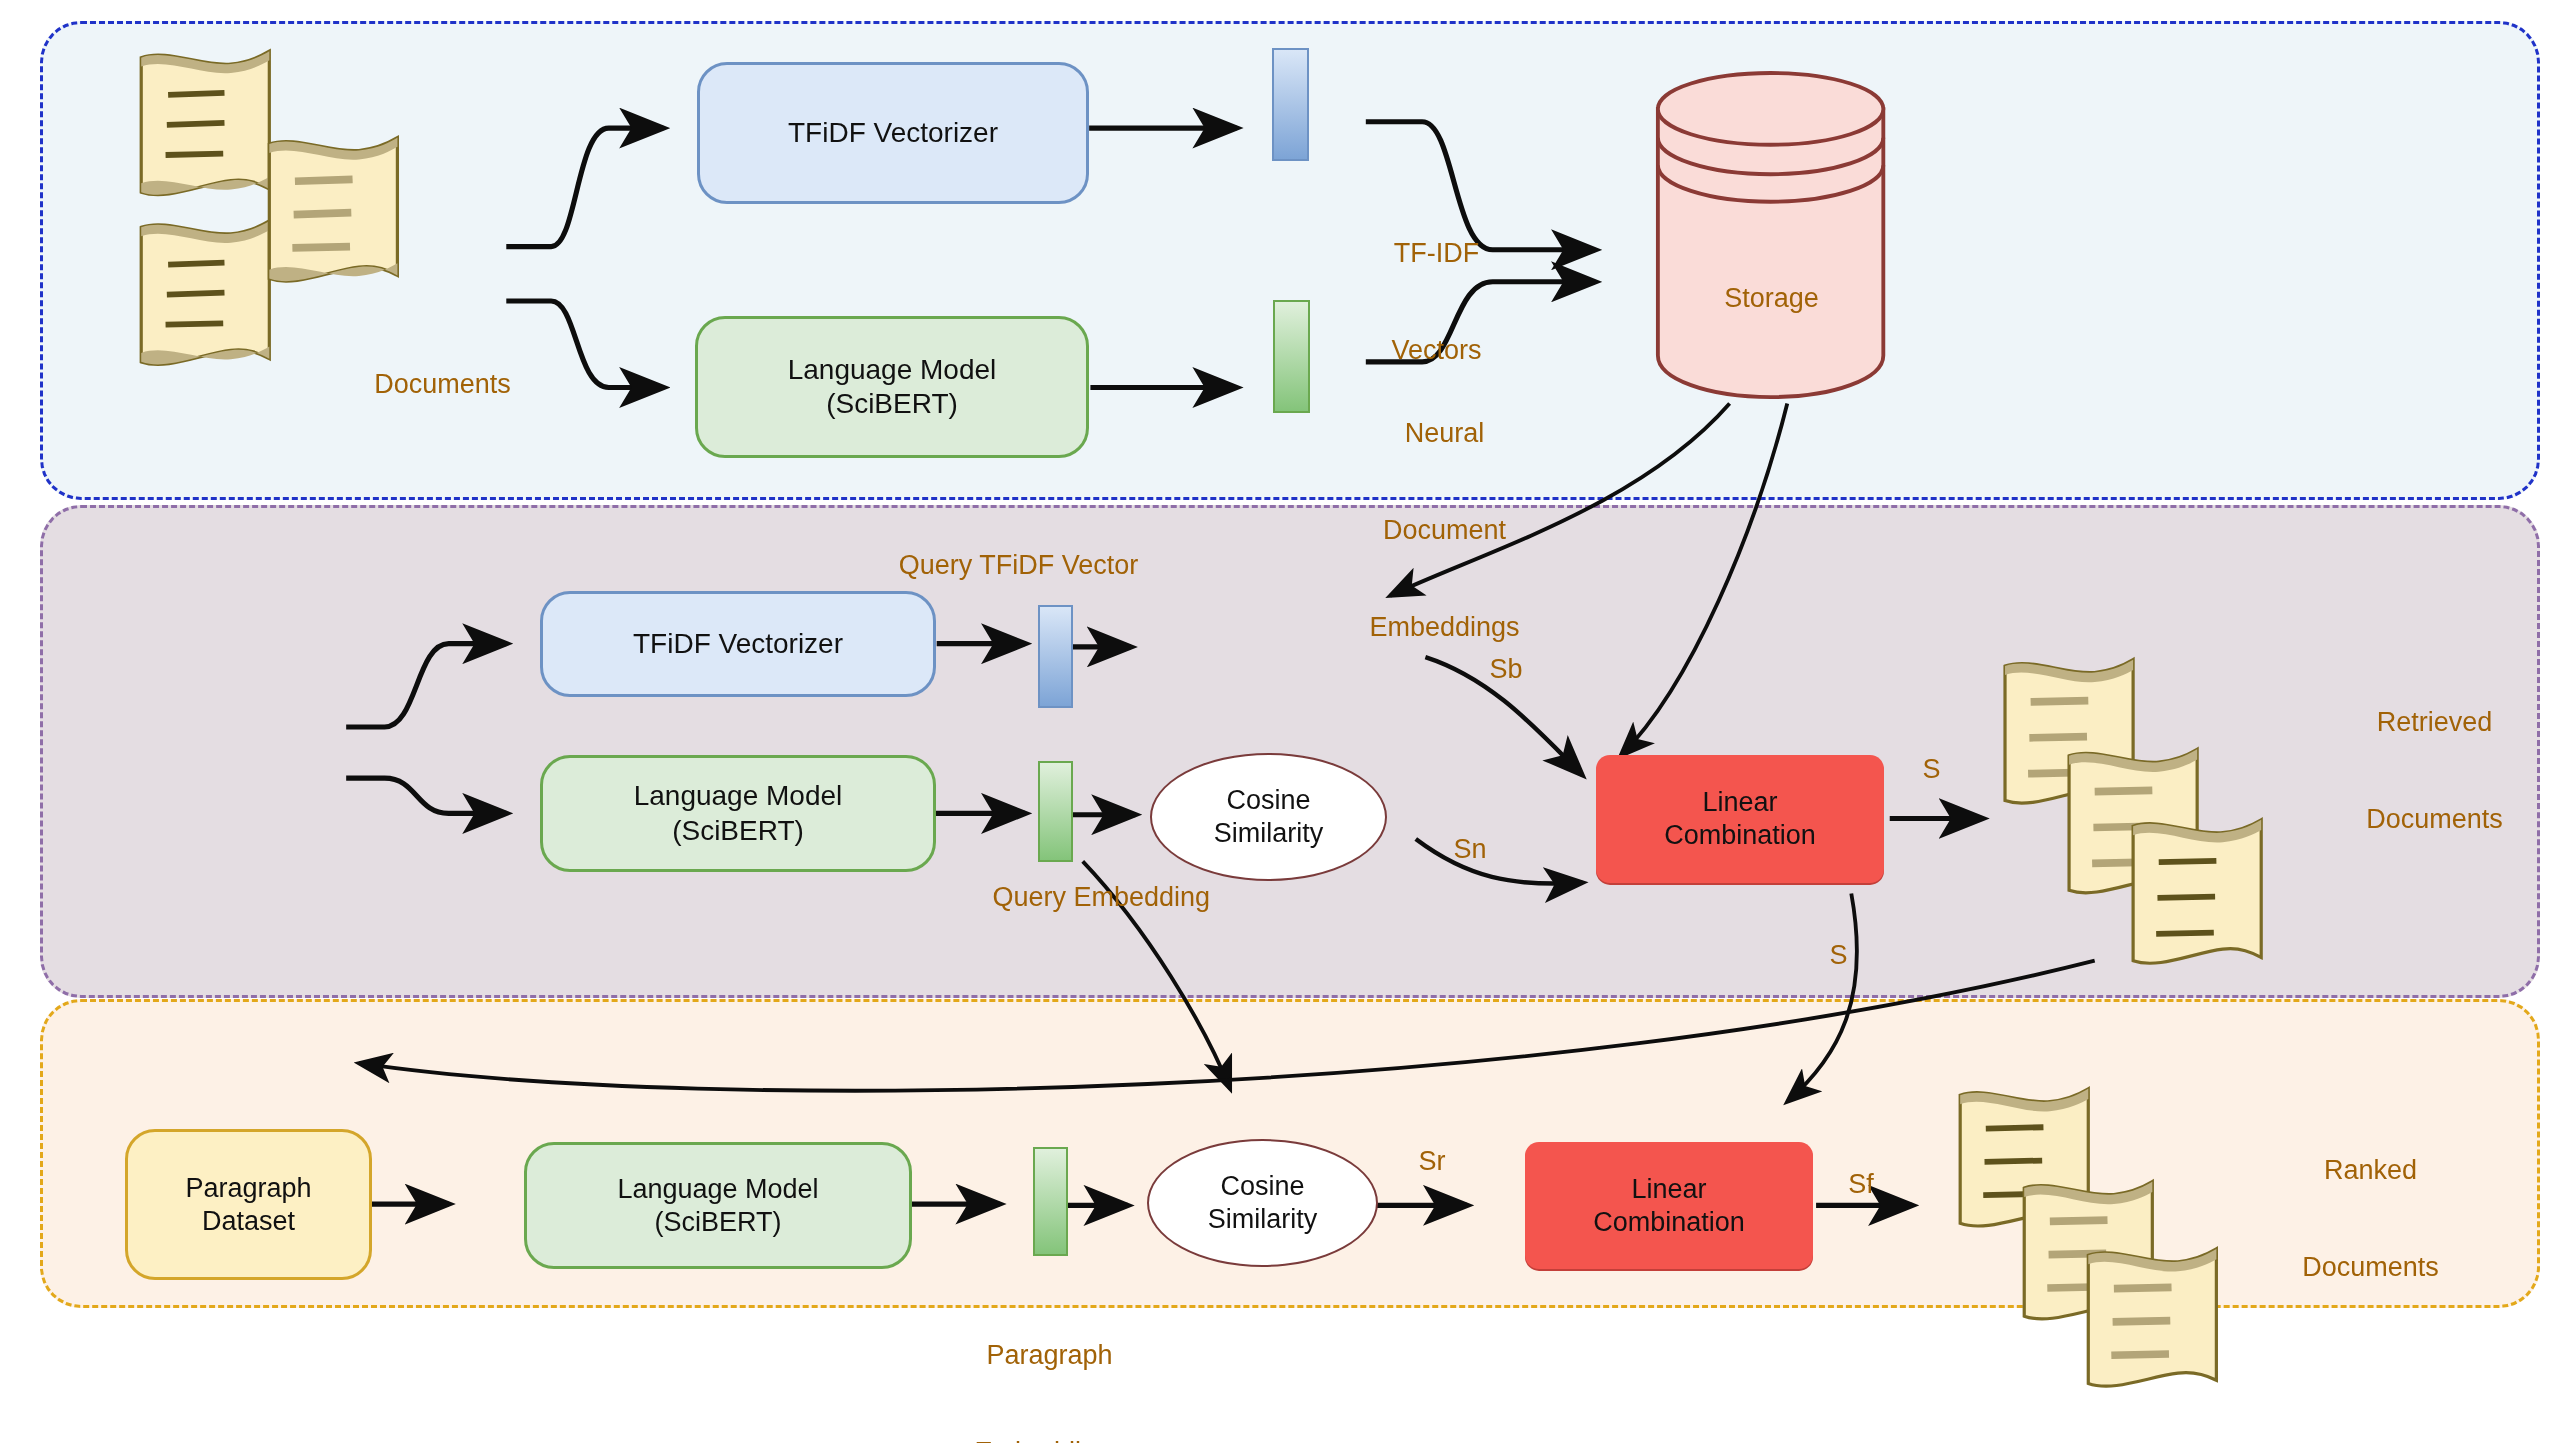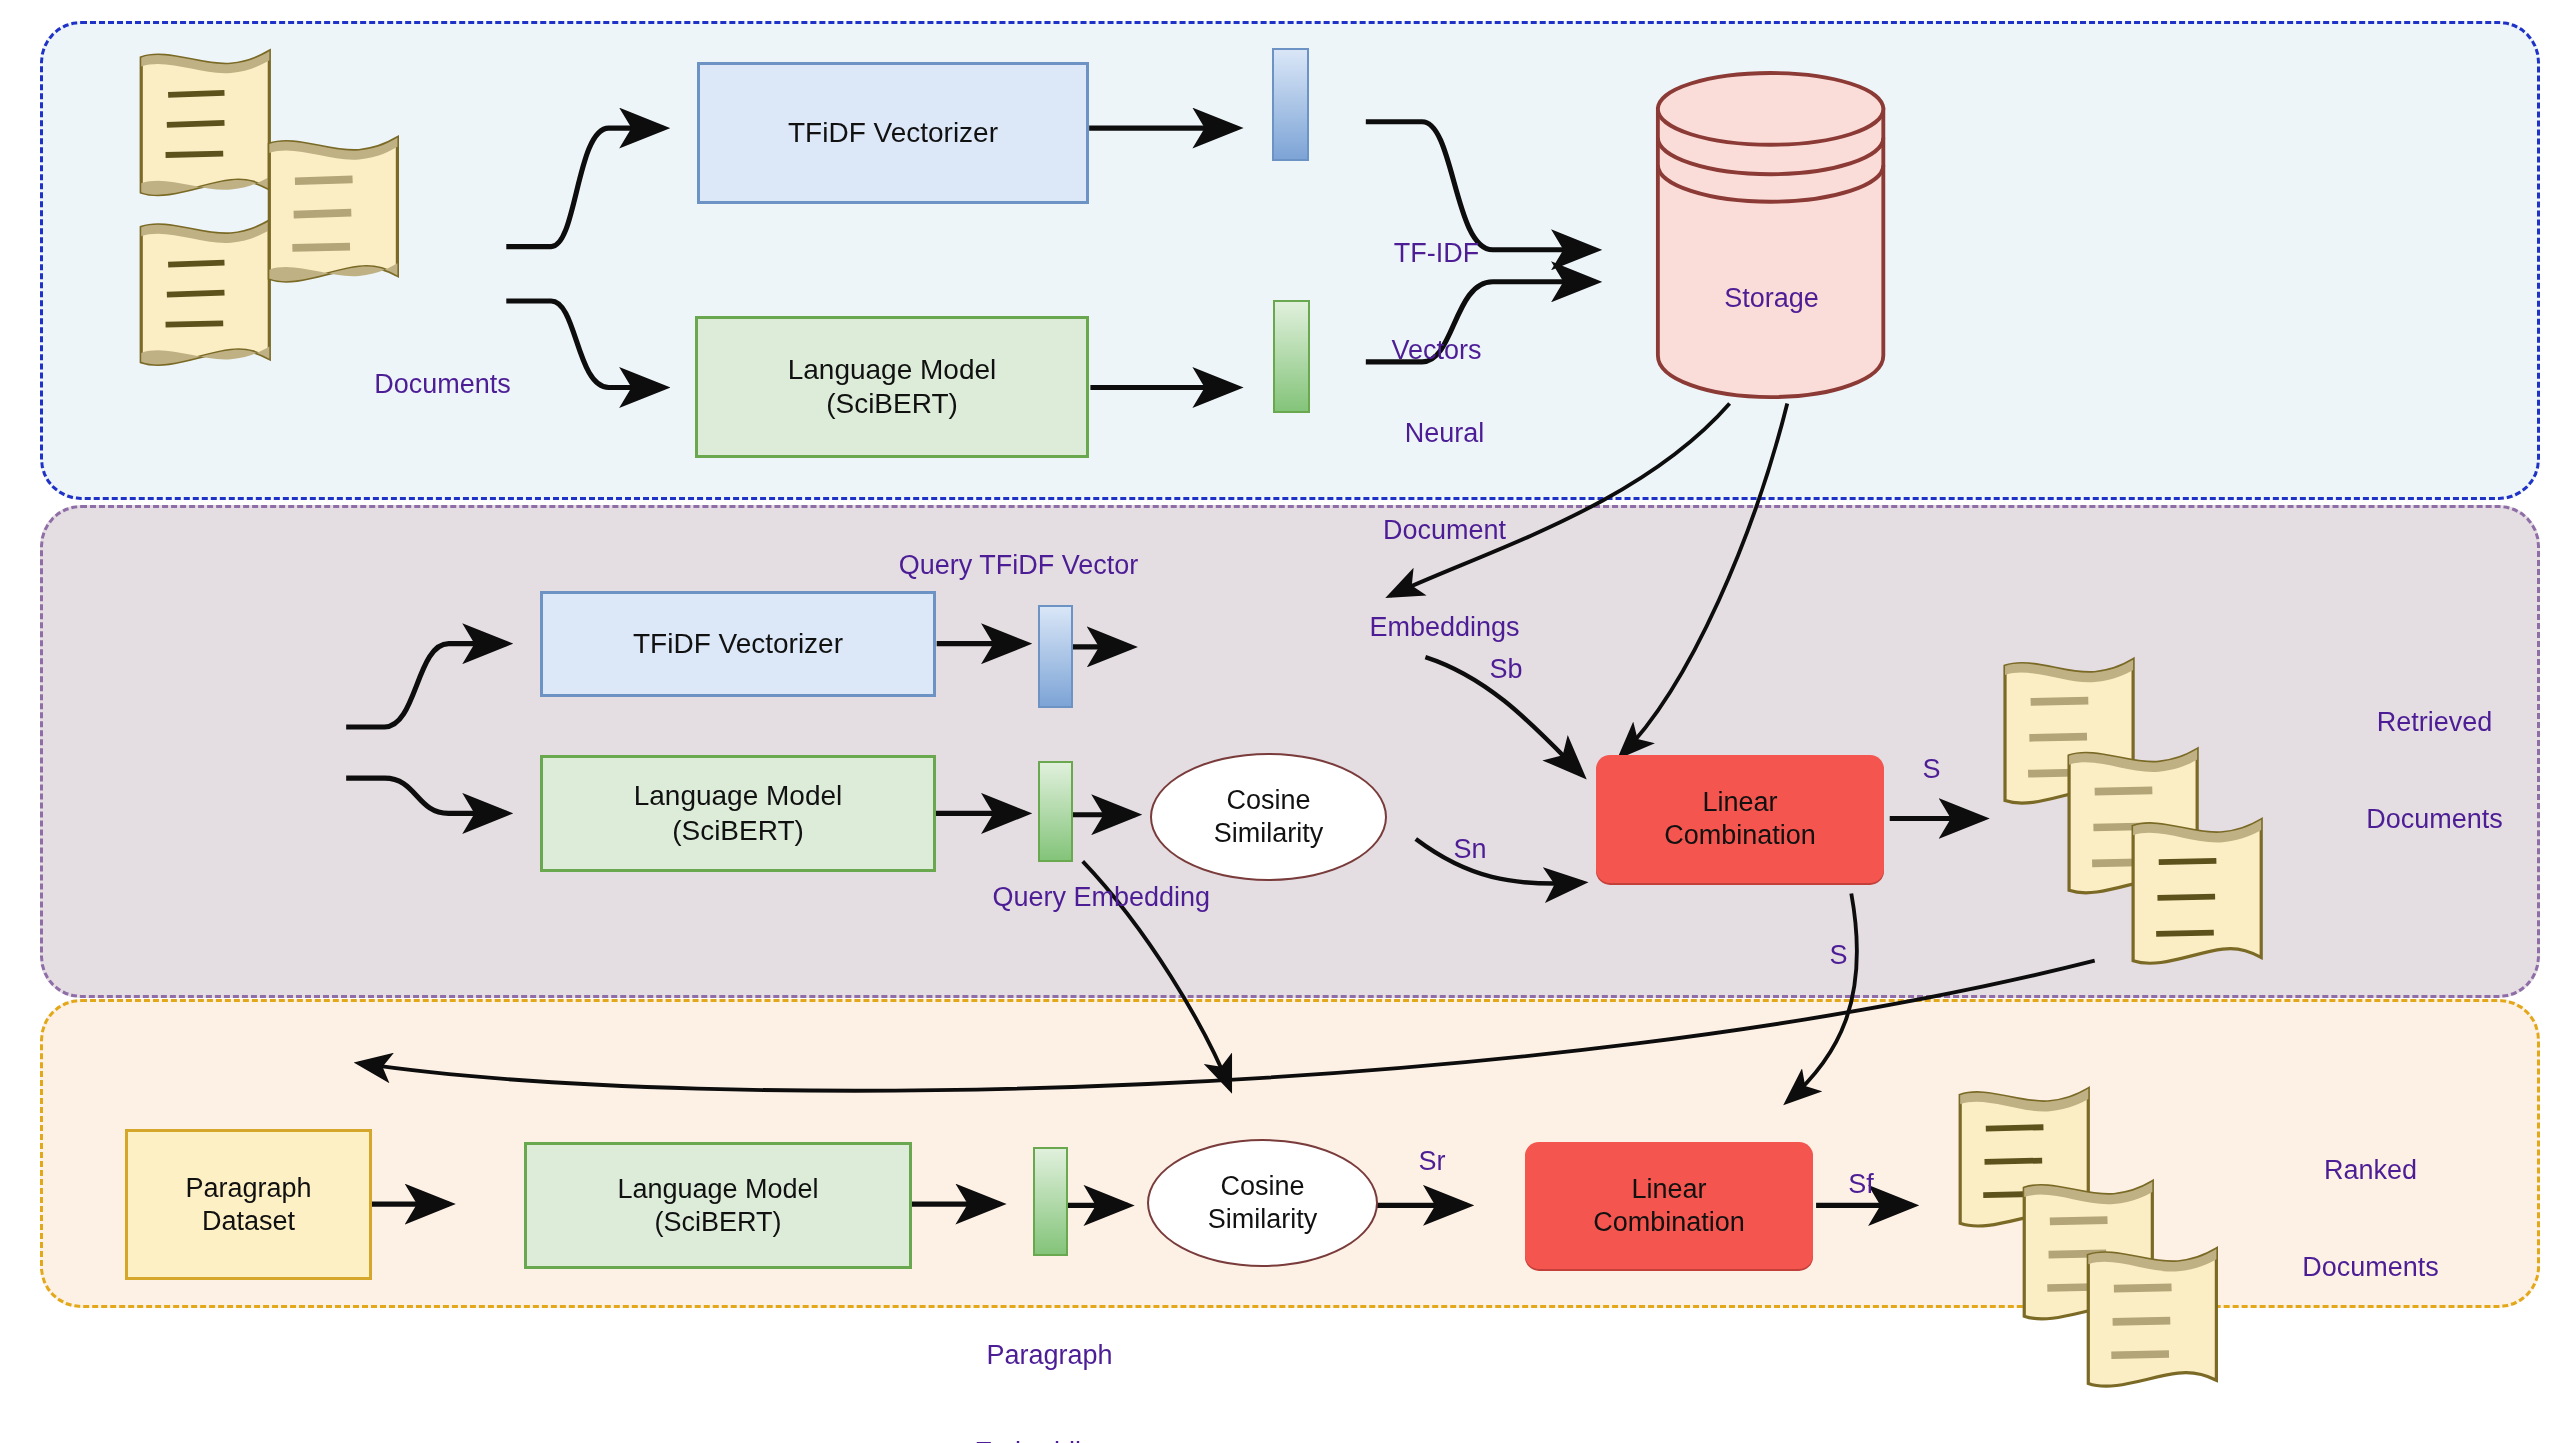--- a/index.html
+++ b/index.html
@@ -8,36 +8,36 @@
     background:#ffffff;
     font-family:"Liberation Sans", sans-serif;
     overflow:hidden;
   }
   .panel{position:absolute;border-radius:41px;box-sizing:border-box;}
   #panel-index{left:40px;top:21px;width:2500px;height:479px;background:#eef5f9;border:3.8px dashed #1f32c8;}
   #panel-query{left:40px;top:505px;width:2500px;height:493px;background:#e4dde2;border:3.8px dashed #8f6ea8;}
   #panel-rank{left:40px;top:999px;width:2500px;height:309px;background:#fdf1e6;border:3.8px dashed #e3a81a;}
 
   .node{position:absolute;box-sizing:border-box;display:flex;align-items:center;justify-content:center;
-        text-align:center;line-height:1.22;color:#111;}
+        text-align:center;line-height:1.22;color:#111;border-radius:30px;}
   .rect{border-width:3.2px;border-style:solid;}
   .blue-box{background:#dce8f8;border-color:#6d92c4;}
   .green-box{background:#dcecd9;border-color:#6aa84f;}
   .yellow-box{background:#fdf0c4;border-color:#d4a62a;}
   .red-box{background:#f4554e;border:none;border-radius:14px;box-shadow:0 1.9px 0 #c33f39;}
   .ellipse{border-radius:50%;border-width:3.2px;border-style:solid;}
   .purple-ell{background:#e7dcf0;border-color:#8f6ea8;}
   .blue-circ{background:#d4e5f7;border-color:#8fb5dd;}
   .white-circ{background:#ffffff;border-color:#7a3b3b;border-width:2.6px;}
 
   .bar{position:absolute;border-width:2.6px;border-style:solid;box-sizing:border-box;}
   .bar-blue{background:linear-gradient(180deg,#d9e6f7 0%,#7da4d6 100%);border-color:#6d92c4;}
   .bar-green{background:linear-gradient(180deg,#e0f0dc 0%,#84c47a 100%);border-color:#6aa84f;}
 
-  .cap{position:absolute;color:#4c1d95;text-align:center;line-height:1.2;white-space:pre;}
+  .cap{position:absolute;color:#a16207;text-align:center;line-height:1.2;white-space:pre;}
 
   .svg-layer{position:absolute;left:0;top:0;width:2576px;height:1443px;pointer-events:none;}
   .f42{font-size:27px;}
   .f44{font-size:28px;}
 </style>
 </head>
 <body>
 
 <div id="stage">
 

